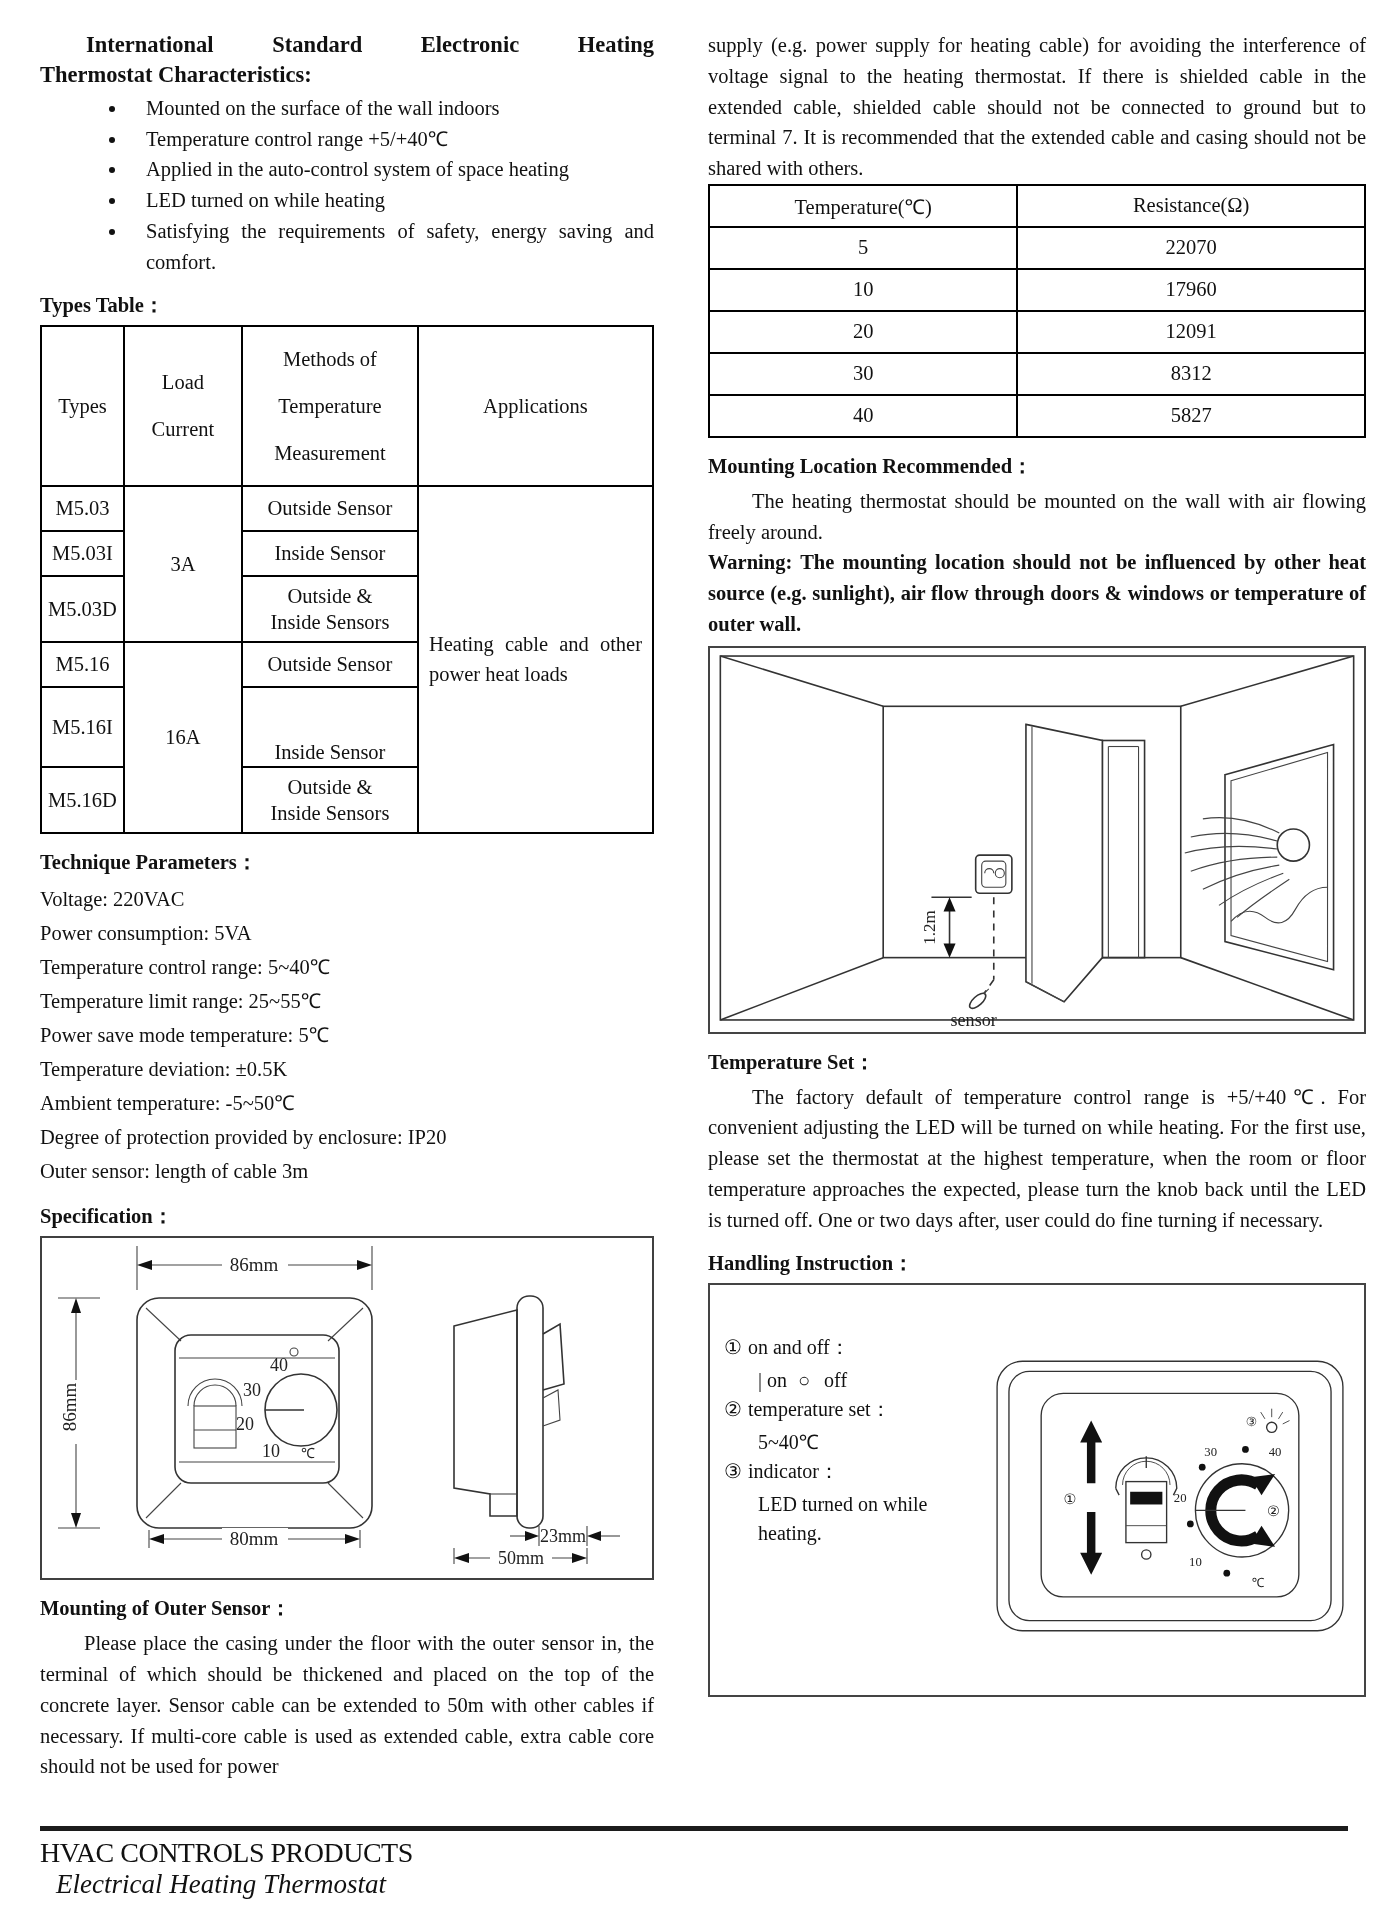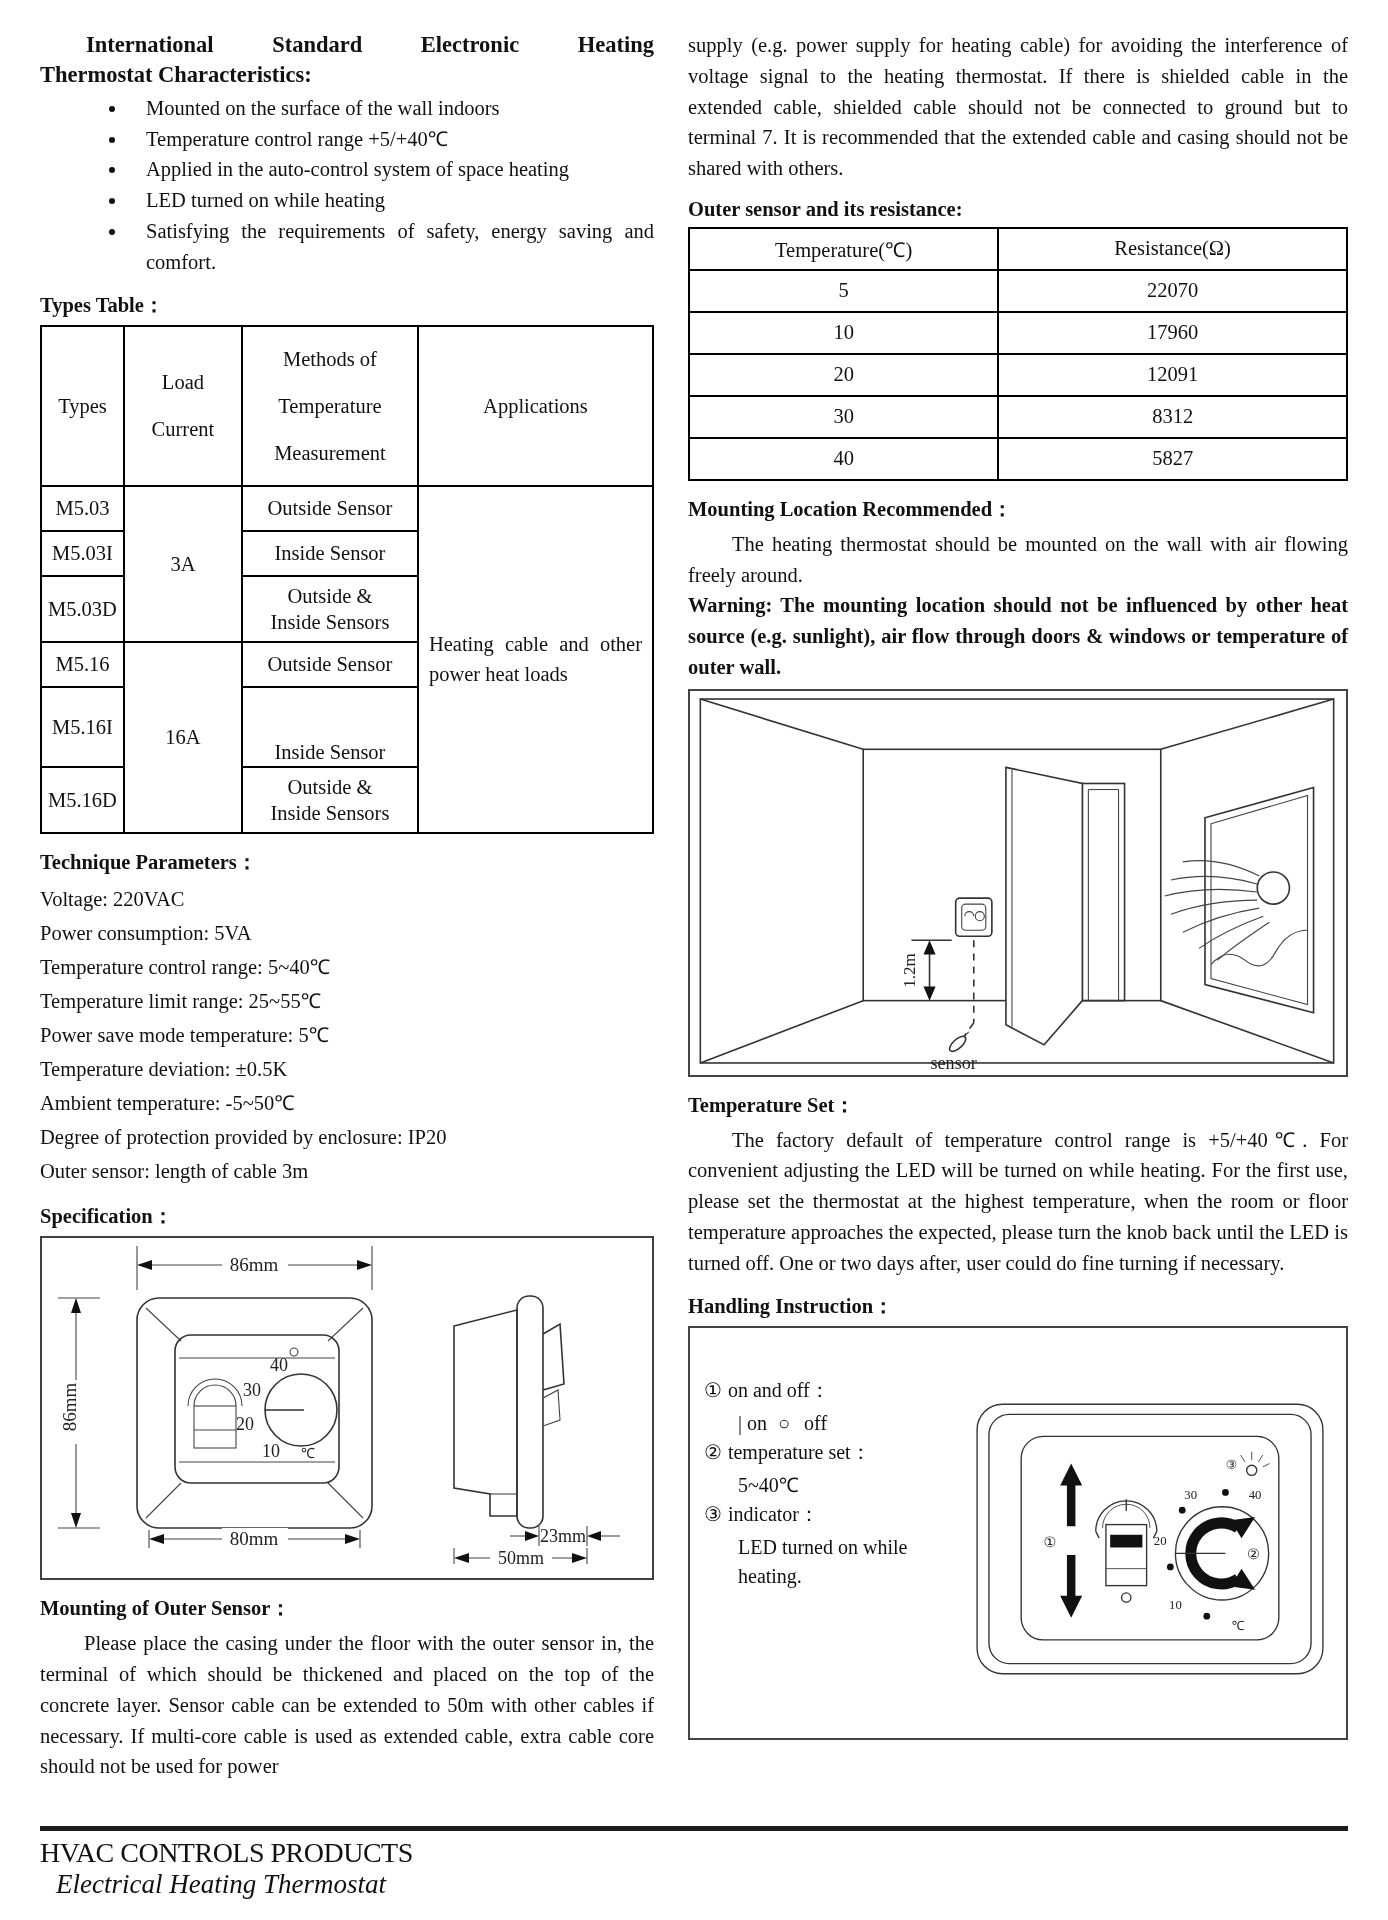--- a/index.html
+++ b/index.html
@@ -5,21 +5,21 @@
   * { margin:0; padding:0; box-sizing:border-box; }
   html,body { width:1388px; height:1920px; background:#fff; color:#111;
     font-family:"Liberation Serif", serif; overflow:hidden; position:relative; }
   .page { padding:22px 40px 0 40px; }
 
   
   .hdr { display:flex; justify-content:space-between; font-size:23px;
     padding:0 14px 8px 16px; border-bottom:4px solid #000; }
 
   
-  .cols { display:flex; gap:34px; margin-top:8px; }
+  .cols { display:flex; gap:54px; margin-top:8px; }
   .col-l { width:614px; }
   .col-r { width:660px; }
 
   p, li { font-size:20.5px; line-height:1.5; text-align:justify; }
   .indent { text-indent:44px; }
   .b { font-weight:bold; }
   h3 { font-size:20.5px; font-weight:bold; margin:14px 0 6px 0; }
 
   .title1 { font-weight:bold; font-size:22.5px; line-height:1.35;
     text-align:justify; text-align-last:justify; padding-left:46px; }
@@ -222,21 +222,20 @@
         </svg>
       </div>
 
       <h3>Mounting of Outer Sensor：</h3>
       <p class="indent">Please place the casing under the floor with the outer sensor in, the terminal of which should be thickened and placed on the top of the concrete layer. Sensor cable can be extended to 50m with other cables if necessary. If multi-core cable is used as extended cable, extra cable core should not be used for power</p>
     </div>
 
     <div class="col-r">
       <p>supply (e.g. power supply for heating cable) for avoiding the interference of voltage signal to the heating thermostat. If there is shielded cable in the extended cable, shielded cable should not be connected to ground but to terminal 7. It is recommended that the extended cable and casing should not be shared with others.</p>
 
-      <h3>Outer sensor and its resistance:</h3>
       <table class="res-table">
         <tbody>
             <tr>
           <th style="width:47%">Temperature(℃)</th>
           <th>Resistance(Ω)</th>
         </tr>
         <tr>
           <td>5</td>
           <td>22070</td>
         </tr>

